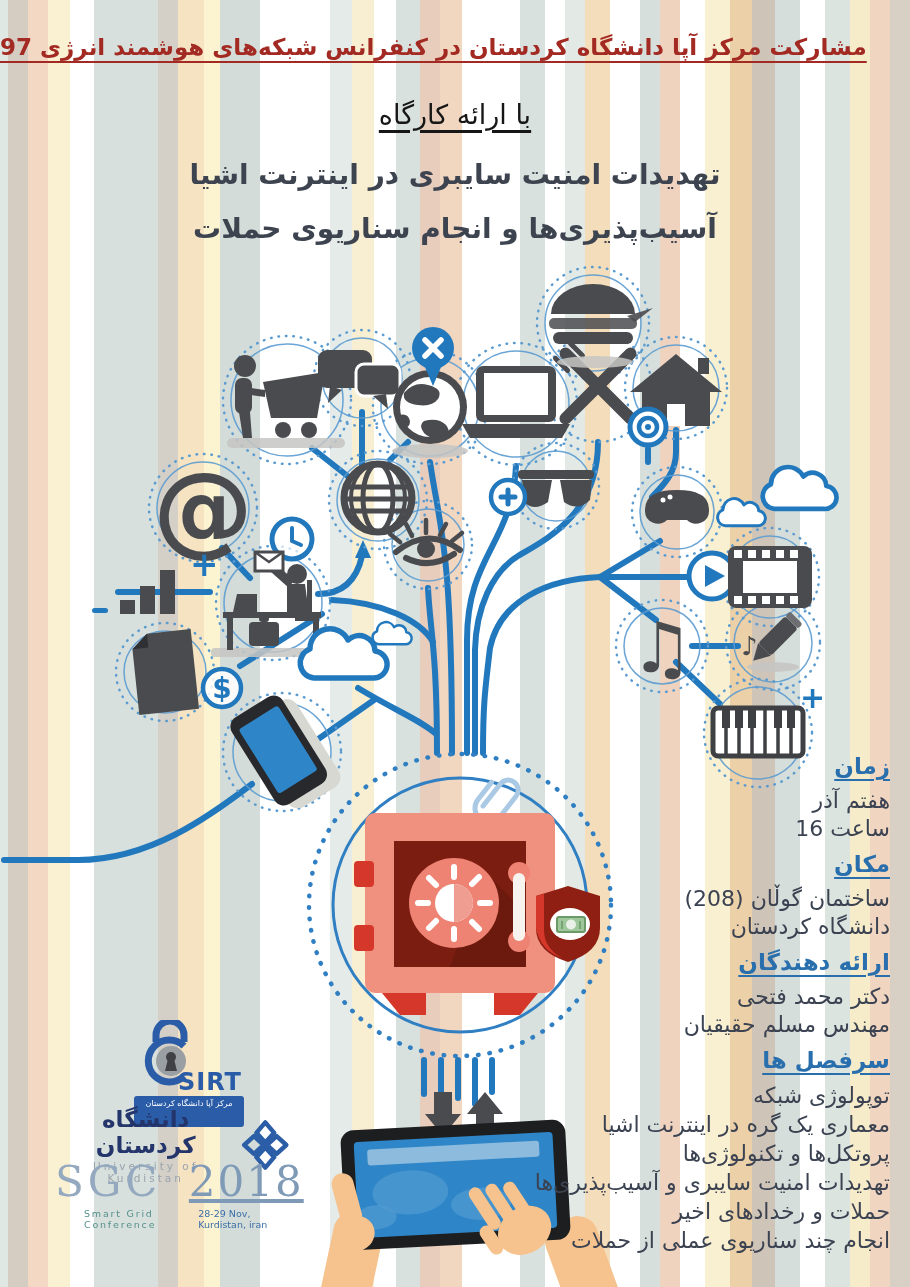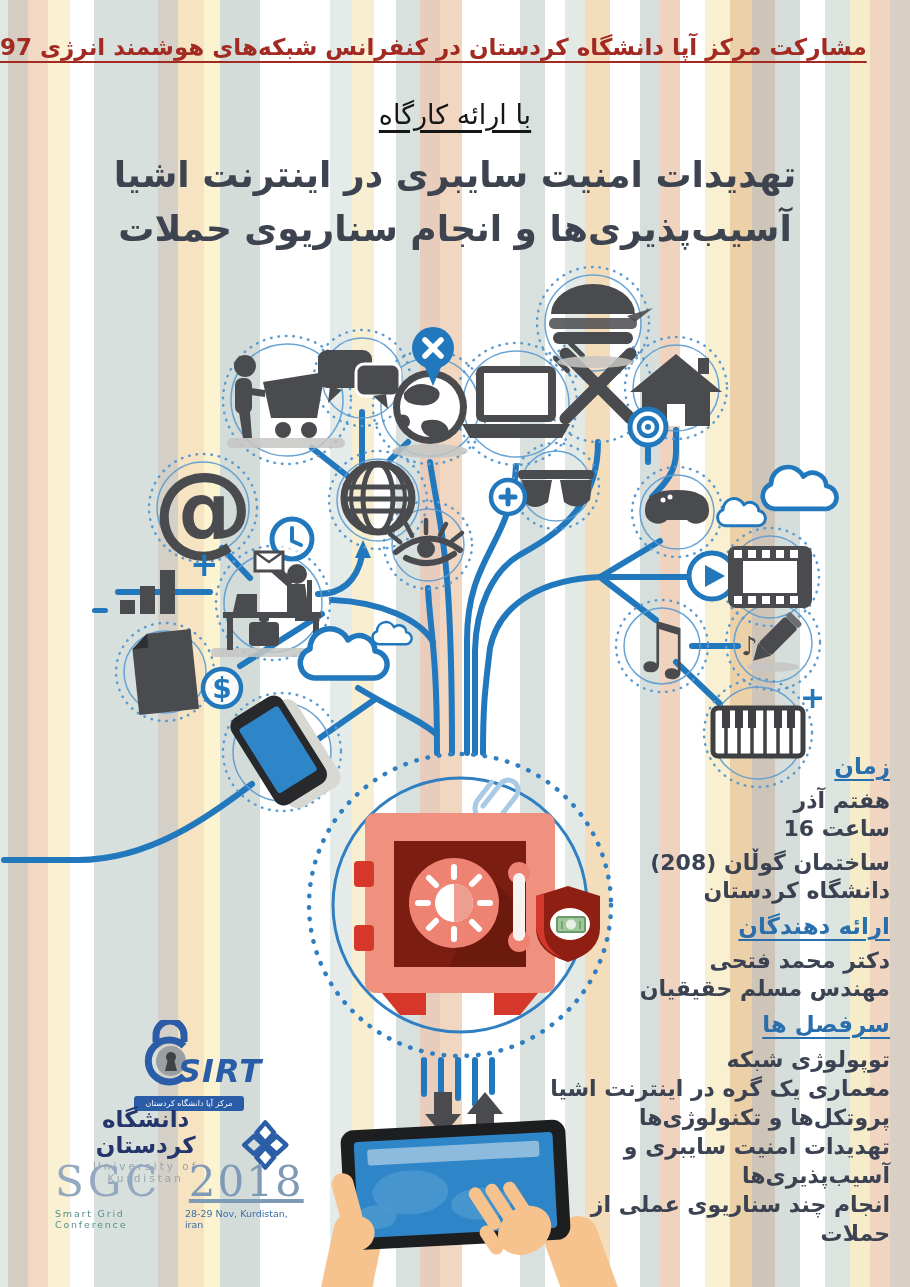--- a/index.html
+++ b/index.html
@@ -17,52 +17,52 @@
       #d5deda 775px 800px,#fff 800px 825px,#dce4e0 825px 850px,#f7ecca 850px 870px,
       #f0d5c1 870px 890px,#d8cfc5 890px 910px);
   }
   .banner{position:absolute;top:34px;left:0;width:100%;text-align:left;direction:rtl;
     font-size:23px;font-weight:bold;color:#a32a22;text-decoration:underline;
     text-underline-offset:6px;text-decoration-thickness:2px;}
   .subtitle{position:absolute;top:99px;left:0;width:100%;text-align:center;direction:rtl;
     font-size:27px;font-weight:normal;color:#161616;text-decoration:underline;
     text-underline-offset:6px;text-decoration-thickness:2.5px;}
   .title{position:absolute;top:148px;left:0;width:100%;text-align:center;direction:rtl;
-    font-size:36px;font-weight:bold;color:#3d4450;line-height:54px;}
+    font-size:28px;font-weight:bold;color:#3d4450;line-height:54px;}
   .art{position:absolute;left:0;top:0;pointer-events:none;}
   .ln{stroke:#2278bd;stroke-width:6;fill:none;stroke-linecap:round;}
   .dot{stroke:#5b9bd0;stroke-width:2.5;fill:none;stroke-dasharray:0.5 7;stroke-linecap:round;}
   .bigdot{stroke:#2f7fc2;stroke-width:4.5;fill:none;stroke-dasharray:0.5 11;stroke-linecap:round;}
   .ring{stroke:#5b9bd0;stroke-width:1.5;fill:none;opacity:.9;}
   .ic{fill:#4a4b4f;}
   .blu{fill:#2278bd;}
   .gnd{fill:#c6c6c3;opacity:.85;}
   .cloud{fill:#fff;stroke:#2278bd;stroke-width:5.5;stroke-linejoin:round;}
   .info{position:absolute;top:751px;right:20px;width:360px;direction:rtl;text-align:right;color:#3b4251;}
   .ih{font-size:23px;line-height:30px;font-weight:bold;color:#2a6fad;margin:0 0 6px 0;
      text-decoration:underline;text-underline-offset:5px;}
   .ib{margin-bottom:6px;}
-  .il{font-size:22px;line-height:28px;font-weight:bold;}
+  .il{font-size:22px;line-height:28px;font-weight:normal;}
   .topics .il{line-height:29px;}
   .csirt{position:absolute;left:126px;top:1020px;width:130px;height:96px;}
   .csirt svg{position:absolute;left:0;top:0;}
-  .sirt-txt{position:absolute;left:52px;top:32px;font-size:32px;font-weight:bold;
-    color:#2b5ca8;letter-spacing:1px;font-style:italic;}
-  .csirt-bar{position:absolute;left:8px;top:76px;width:110px;height:15px;background:#2b5ca8;
+  .sirt-txt{position:absolute;left:52px;top:48px;font-size:24px;font-weight:bold;
+    color:#2b5ca8;letter-spacing:1px;}
+  .csirt-bar{position:absolute;left:8px;top:76px;width:110px;height:31px;background:#2b5ca8;
     border-radius:3px;color:#fff;font-size:8px;line-height:15px;text-align:center;direction:rtl;}
   .uok{position:absolute;left:58px;top:1106px;width:232px;display:flex;flex-direction:row;
     align-items:center;justify-content:flex-end;gap:8px;}
   .uok-text{text-align:center;}
   .uok-fa{font-size:23px;font-weight:bold;color:#24356b;direction:rtl;line-height:26px;}
   .uok-en{font-size:10.5px;color:#9aa3ad;letter-spacing:3px;margin-top:2px;}
   .sgc{position:absolute;left:55px;top:1160px;width:240px;}
   .sgc-row{font-family:"DejaVu Serif",serif;color:#94a9bf;font-size:42px;line-height:44px;
     letter-spacing:4px;white-space:nowrap;}
   .sgc-year{color:#7f9ab6;margin-left:10px;letter-spacing:2px;text-decoration:underline;}
-  .sgc-sub{display:flex;justify-content:space-between;margin-top:4px;}
+  .sgc-sub{display:flex;justify-content:space-between;margin-top:4px;margin-left:29px;}
   .sgc-name{font-size:9.5px;color:#55918c;letter-spacing:1.8px;}
   .sgc-date{font-size:9.5px;color:#3c6ea8;}
 </style>
 </head>
 <body>
 
 <div class="poster">
 
   <div class="banner">مشارکت مرکز آپا دانشگاه کردستان در کنفرانس شبکه‌های هوشمند انرژی 97</div>
   <div class="subtitle">با ارائه کارگاه</div>
@@ -423,34 +423,36 @@
     </g>
   </svg>
 
   <div class="info">
     <div class="ib">
       <h3 class="ih">زمان</h3>
       <div class="il">هفتم آذر</div>
       <div class="il">ساعت 16</div>
     </div>
     <div class="ib">
+      <h3 class="ih">مکان</h3>
       <div class="il">ساختمان گوڵان (208)</div>
       <div class="il">دانشگاه کردستان</div>
     </div>
     <div class="ib">
       <h3 class="ih">ارائه دهندگان</h3>
       <div class="il">دکتر محمد فتحی</div>
       <div class="il">مهندس مسلم حقیقیان</div>
     </div>
     <div class="ib topics">
       <h3 class="ih">سرفصل ها</h3>
       <div class="il">توپولوژی شبکه</div>
       <div class="il">معماری یک گره در اینترنت اشیا</div>
       <div class="il">پروتکل‌ها و تکنولوژی‌ها</div>
       <div class="il">تهدیدات امنیت سایبری و آسیب‌پذیری‌ها</div>
+      <div class="il">حملات و رخدادهای اخیر</div>
       <div class="il">انجام چند سناریوی عملی از حملات</div>
     </div>
   </div>
 
   <div class="csirt">
     <svg width="90" height="78" viewBox="0 0 90 78">
       <path d="M30,22 v-7 a14,14 0 0 1 28,0 v7" fill="none" stroke="#2b5ca8" stroke-width="7"></path>
       <path d="M58,56 A21,21 0 1 1 58,26" fill="none" stroke="#2b5ca8" stroke-width="7"></path>
       <circle cx="45" cy="41" r="15" fill="#9a9fa3"></circle>
       <circle cx="45" cy="37" r="5" fill="#3f4144"></circle>

